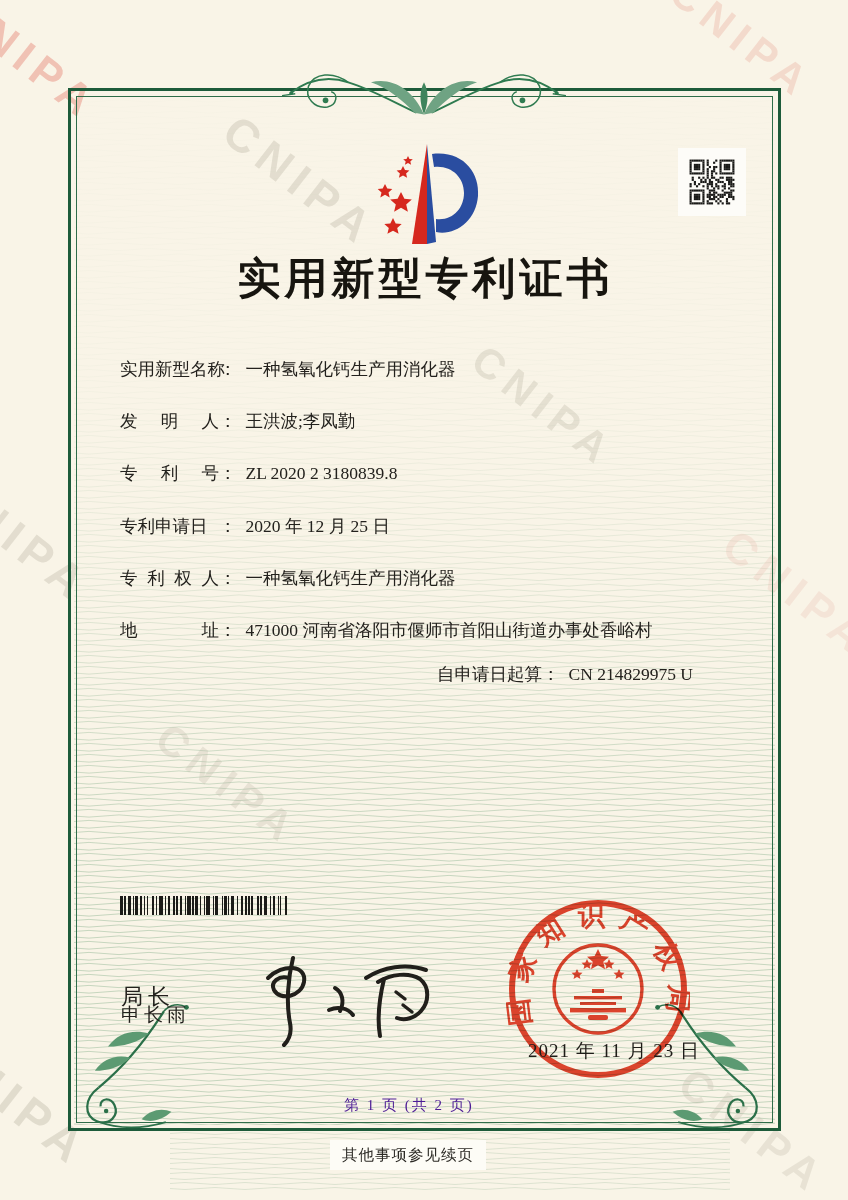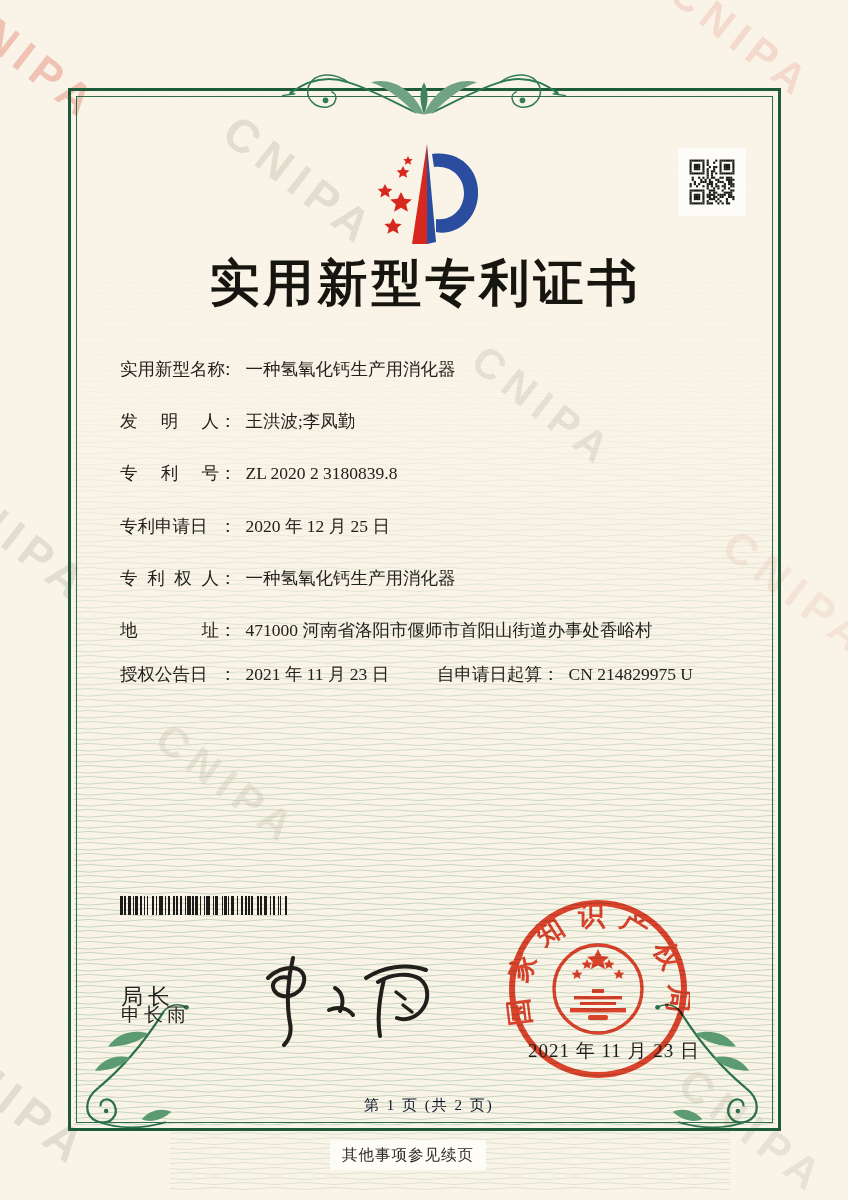--- a/index.html
+++ b/index.html
@@ -31,21 +31,21 @@
   .border-inner{
     position:absolute; left:5px; top:5px; right:5px; bottom:5px;
     border:1.3px solid #2f6d49;
   }
   .ornament{position:absolute; z-index:4;}
   .content{position:absolute; z-index:5; white-space:nowrap;}
   
   .cert-no{left:112px; top:150px; font-size:18px; letter-spacing:1.5px; color:#35332f;}
   .doc-title{
     left:3px; right:0; top:250px; text-align:center;
-    font-size:50px; font-weight:bold; letter-spacing:4px; color:#17150f;
+    font-size:43px; font-weight:bold; letter-spacing:4px; color:#17150f;
   }
   .row{left:120px; font-size:17.5px; line-height:26px;}
   .lbl{display:inline-block; width:99px; vertical-align:top;}
   .lbl-wide{display:inline-flex; justify-content:space-between; width:99px;}
   .colon{margin-right:9px;}
   .paras{
     left:120px; top:696px; width:624px; z-index:5; position:absolute;
     white-space:normal;
   }
   .paras p{
@@ -57,21 +57,21 @@
   .barcode{
     left:120px; top:896px; width:216px; height:19px; display:flex; align-items:stretch;
   }
   .barcode i{display:block; height:100%;}
   .seal-wrap{left:506px; top:897px; z-index:6; mix-blend-mode:multiply;}
   .seal-date{
     left:528px; top:1038px; width:170px; z-index:7; font-size:19px;
     letter-spacing:1px; color:#1e1c18; text-align:center;
   }
   .sig-svg{left:238px; top:948px; z-index:6; position:absolute;}
-  .page-num{left:364px; top:1096px; font-size:15px; letter-spacing:2px; color:#0f172a;}
+  .page-num{left:344px; top:1096px; font-size:15px; letter-spacing:2px; color:#4c1d95;}
   .note-box{
     left:330px; top:1140px; width:156px; height:30px; z-index:6;
     background:#fdfcf6; display:flex; align-items:center; justify-content:center;
     font-size:15.5px; letter-spacing:1px; color:#2b2924;
   }
   .qr{position:absolute; left:678px; top:148px; z-index:5; background:#fdfcf8; padding:3px;}
 </style>
 </head>
 <body>
 
@@ -626,23 +626,20 @@
         <span>权</span>
         <span>人</span>
       </span><span class="colon">：</span><span>一种氢氧化钙生产用消化器</span>
   </div>
   <div class="content row" style="top:617px">
     <span class="lbl lbl-wide">
         <span>地</span>
         <span>址</span>
       </span><span class="colon">：</span><span>471000 河南省洛阳市偃师市首阳山街道办事处香峪村</span>
   </div>
-  <div class="content row" style="top:661px">
-    <span class="lbl">授权公告日</span><span class="colon">：</span><span>2021 年 11 月 23 日</span>
-  </div>
   <div class="content row" style="top:661px;left:437px">
     <span>自申请日起算</span><span class="colon">：</span><span>CN 214829975 U</span>
   </div>
 
 
   <div class="content barcode">
       <i style="width:2.56px;background:#1c1b18"></i>
       <i style="width:1.28px;background:transparent"></i>
       <i style="width:2.56px;background:#1c1b18"></i>
       <i style="width:1.28px;background:transparent"></i>

